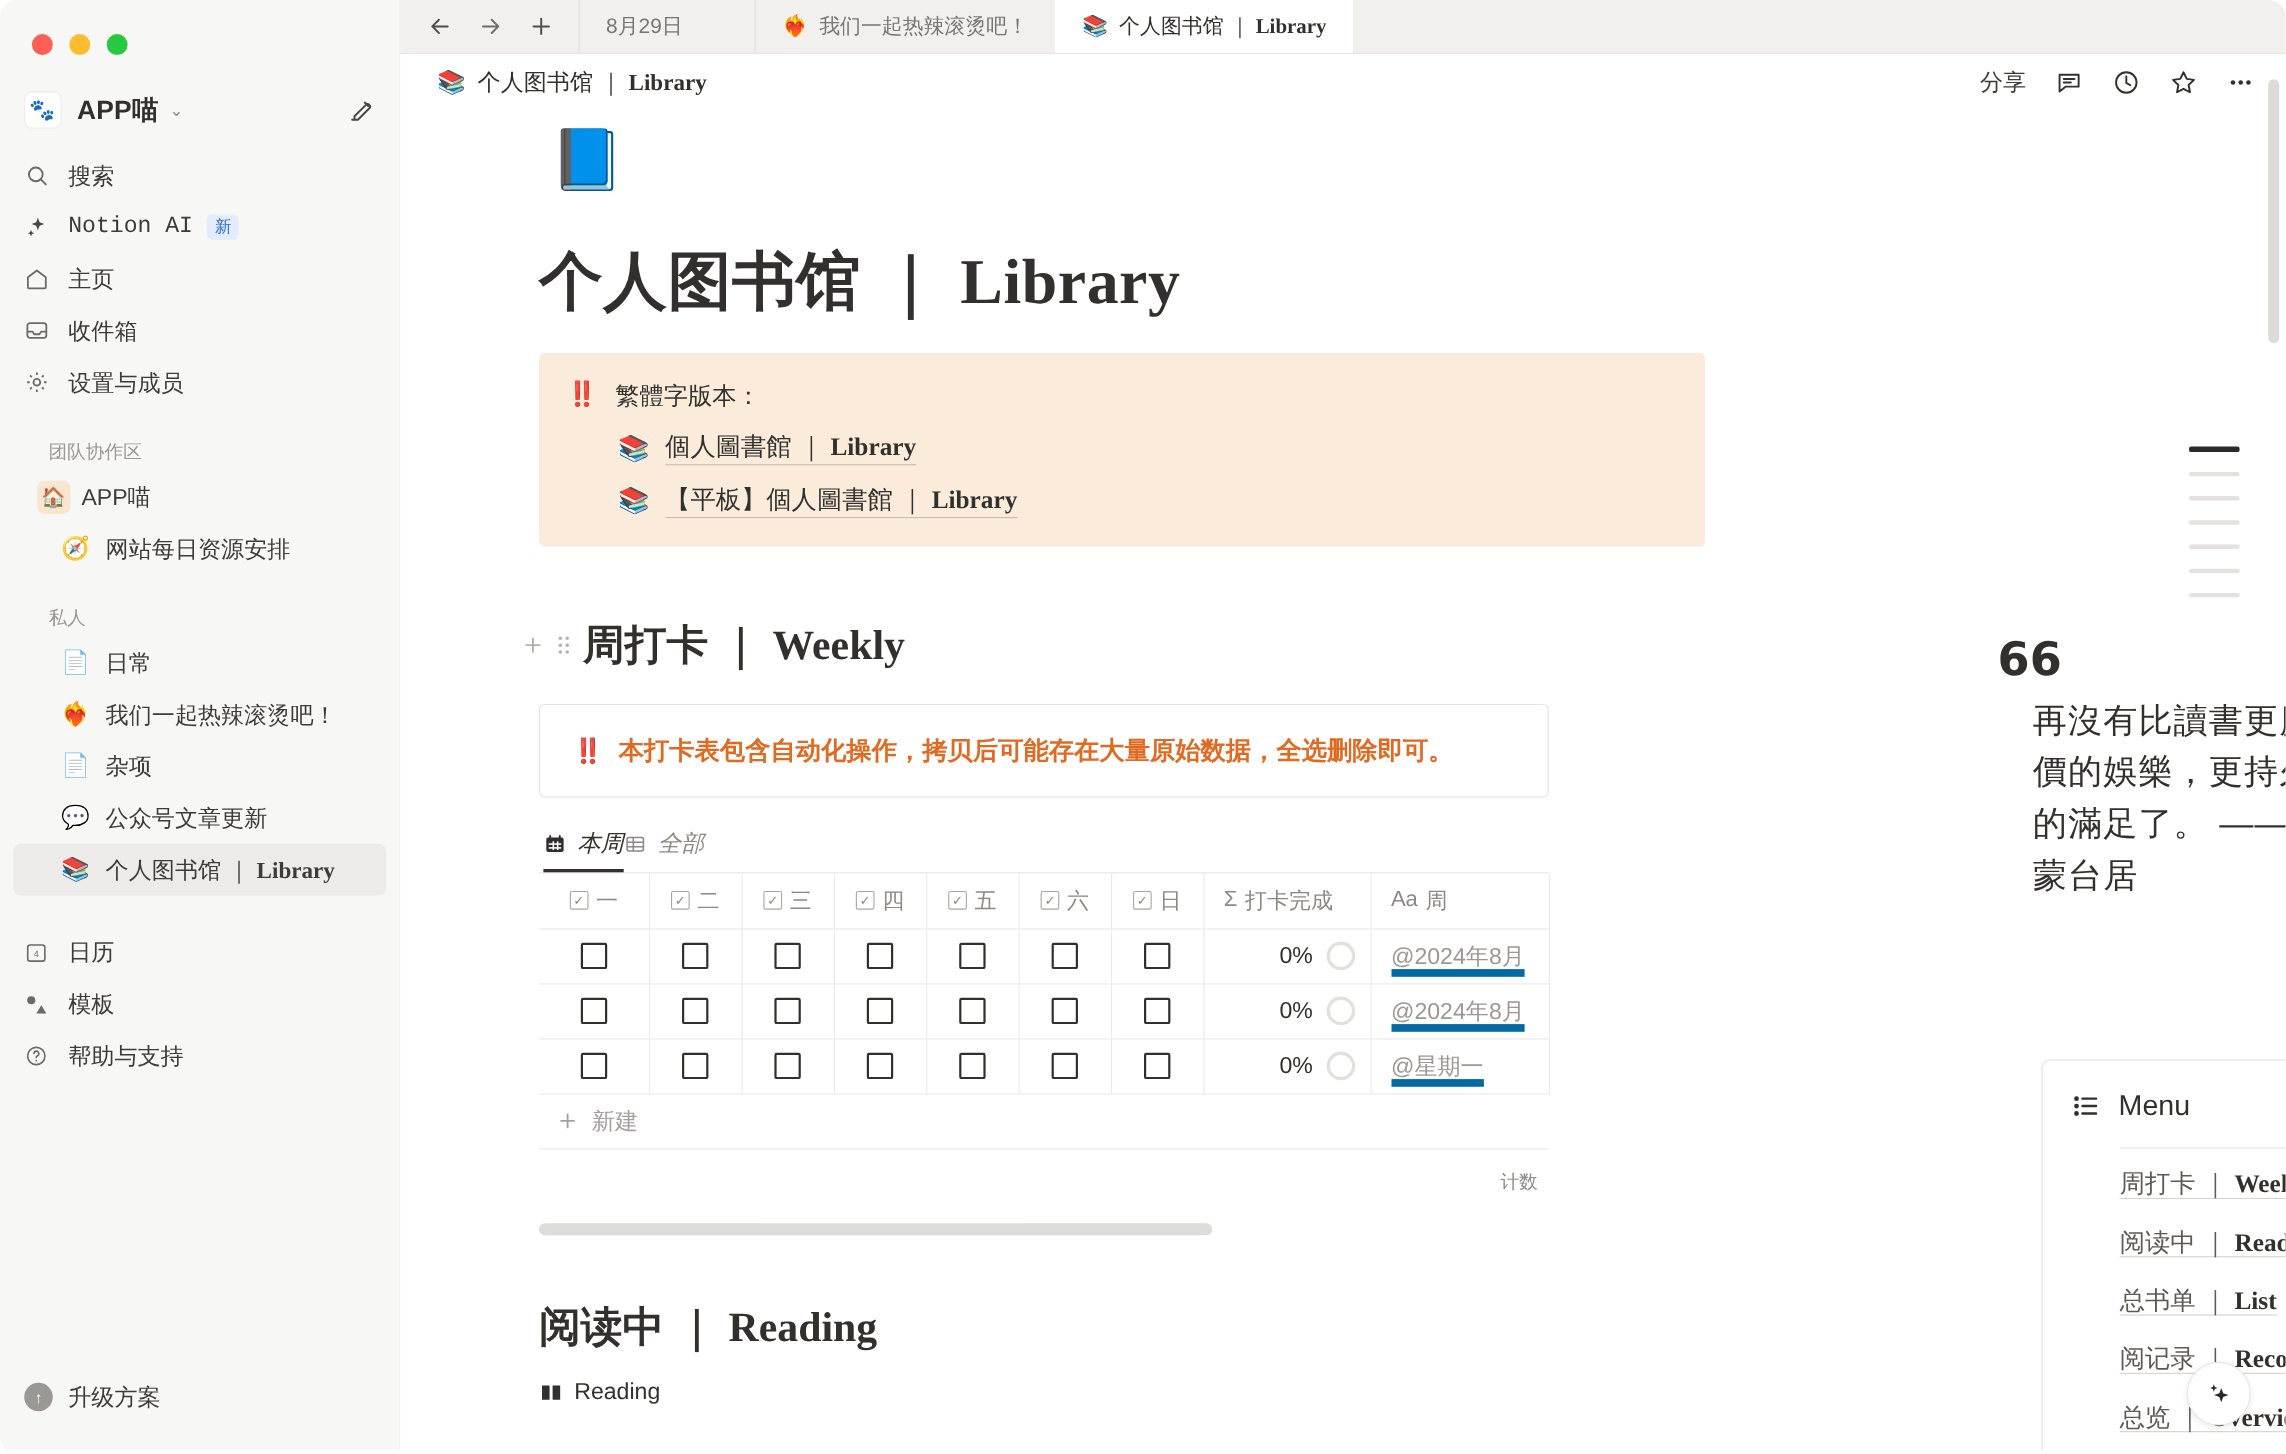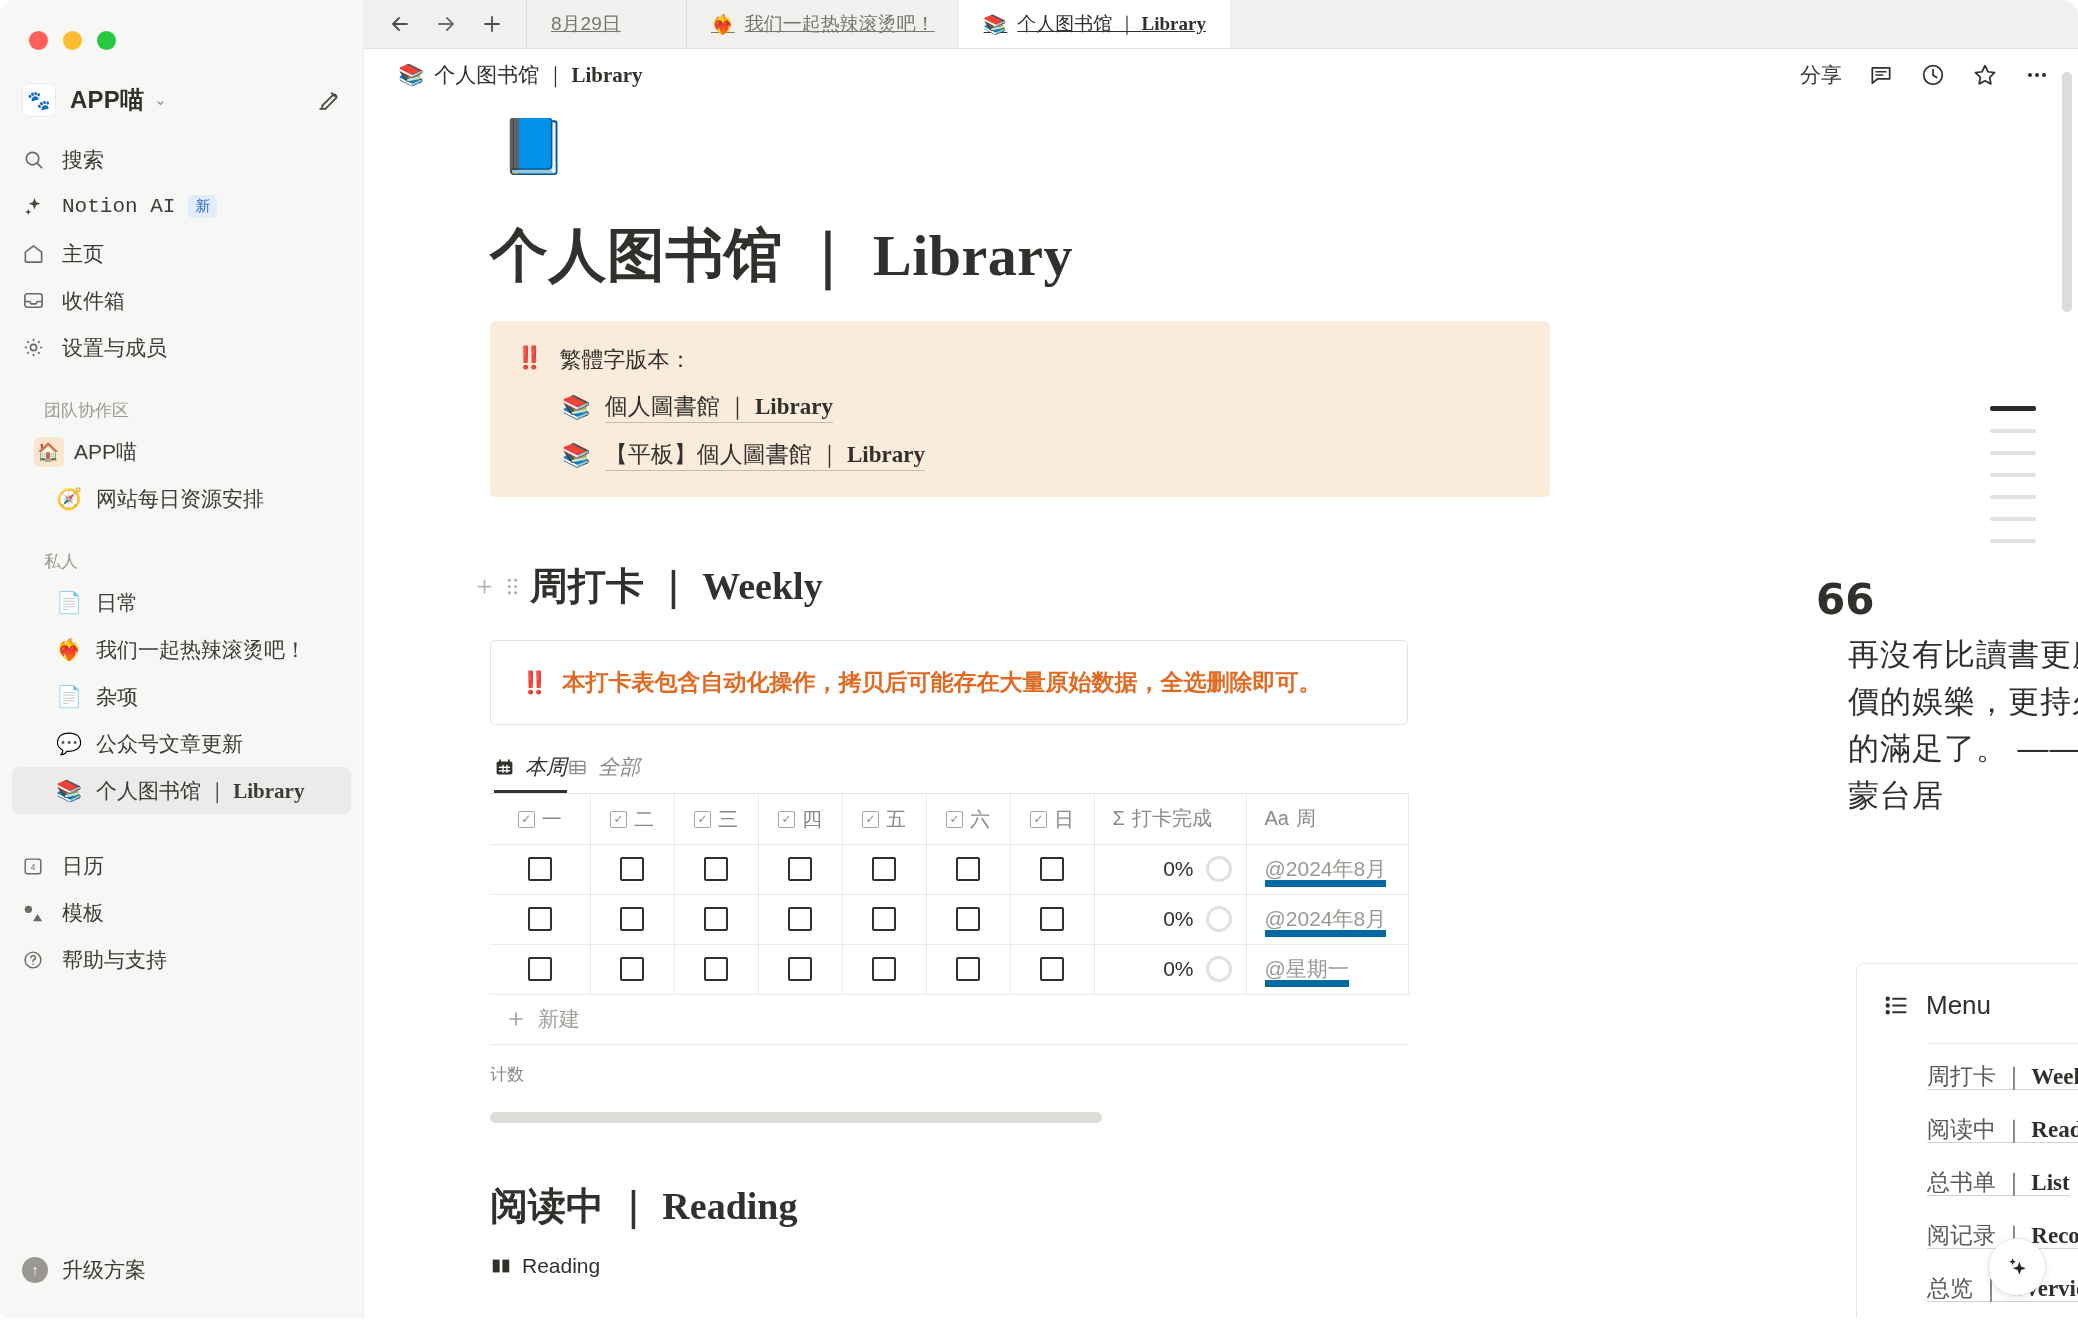--- a/index.html
+++ b/index.html
@@ -128,21 +128,21 @@
   .tab-nav {
     display: flex; align-items: center; gap: 22px;
     padding: 0 22px 0 24px; color: #5f5d59;
   }
   .tab-nav .navbtn { cursor: default; display: flex; }
   .tab {
     display: flex; align-items: center;
     padding: 0 24px; min-width: 160px;
     font-size: 19px; color: #787570;
     border-left: 1px solid #e0dedb;
-    gap: 10px; white-space: nowrap; text-decoration: underline;
+    gap: 10px; white-space: nowrap;
   }
   .tab.active { background: #ffffff; color: #32302c; border-left-color: transparent; }
   .tab .tname .en { font-family: "Liberation Serif","DejaVu Serif",serif; font-weight: 700; }
 
   .pagehdr {
     height: 52px; flex: 0 0 52px;
     display: flex; align-items: center;
     padding: 0 28px 0 34px;
     background: #ffffff;
   }
@@ -239,21 +239,21 @@
   .pctnum { font-size: 21px; color: #32302c; }
   .ring { width: 26px; height: 26px; border-radius: 50%; border: 3px solid #e3e1de; }
   td.week { color: #9b9893; font-size: 21px; }
   td.week .u { border-bottom: 7px solid #0369a1; }
   .newrow {
     display: flex; align-items: center; gap: 12px;
     height: 50px; padding-left: 16px;
     color: #a3a09b; font-size: 21px;
     border-bottom: 1px solid #eceae7;
   }
-  .countrow { display: flex; padding: 18px 10px 0 0; color: #8c8984; font-size: 17px; }
+  .countrow { display: flex; justify-content: flex-end; padding: 18px 10px 0 0; color: #8c8984; font-size: 17px; }
   .hscroll {
     height: 11px; border-radius: 6px; background: #dedcd8;
     margin: 26px 0 0 0; width: 612px;
   }
 
   .h2b { font-size: 38px; font-weight: 800; color: #32302c; margin: 58px 0 0 16px; }
   .h2b .en { font-family: "Liberation Serif","DejaVu Serif",serif; }
   .rdline { display: flex; align-items: center; gap: 10px; margin: 22px 0 0 16px; font-size: 21px; color: #32302c; }
 
   

